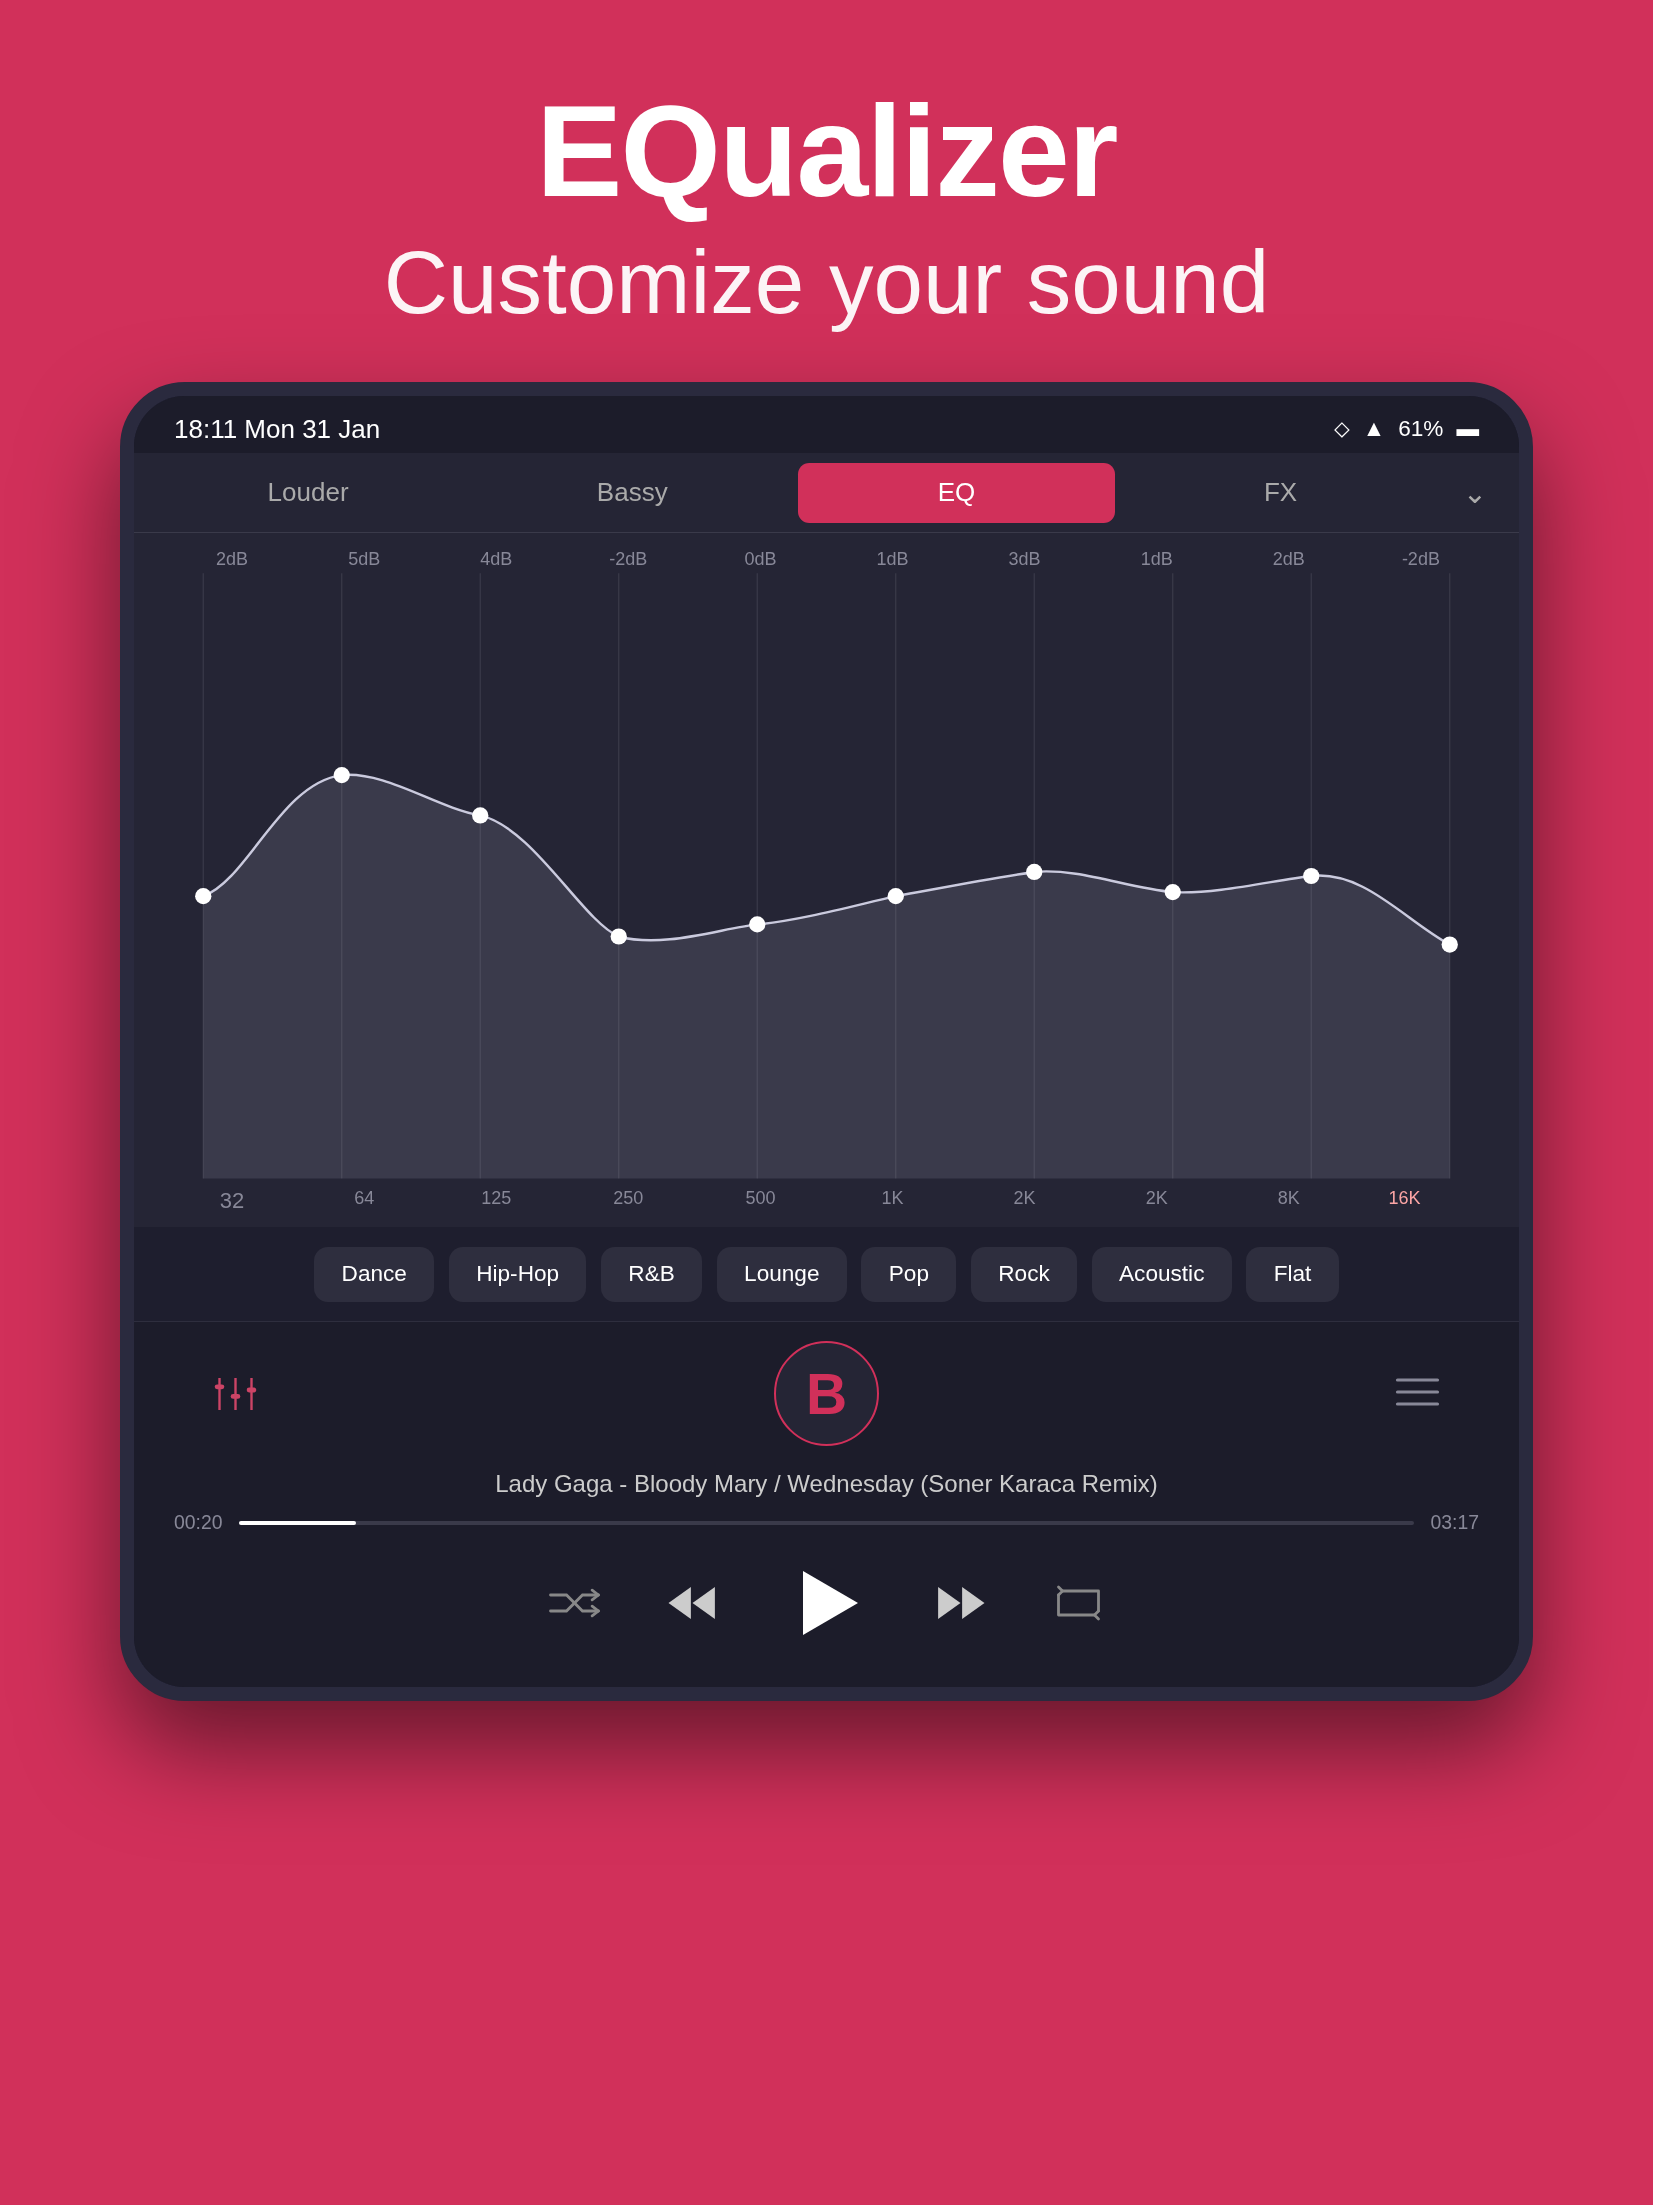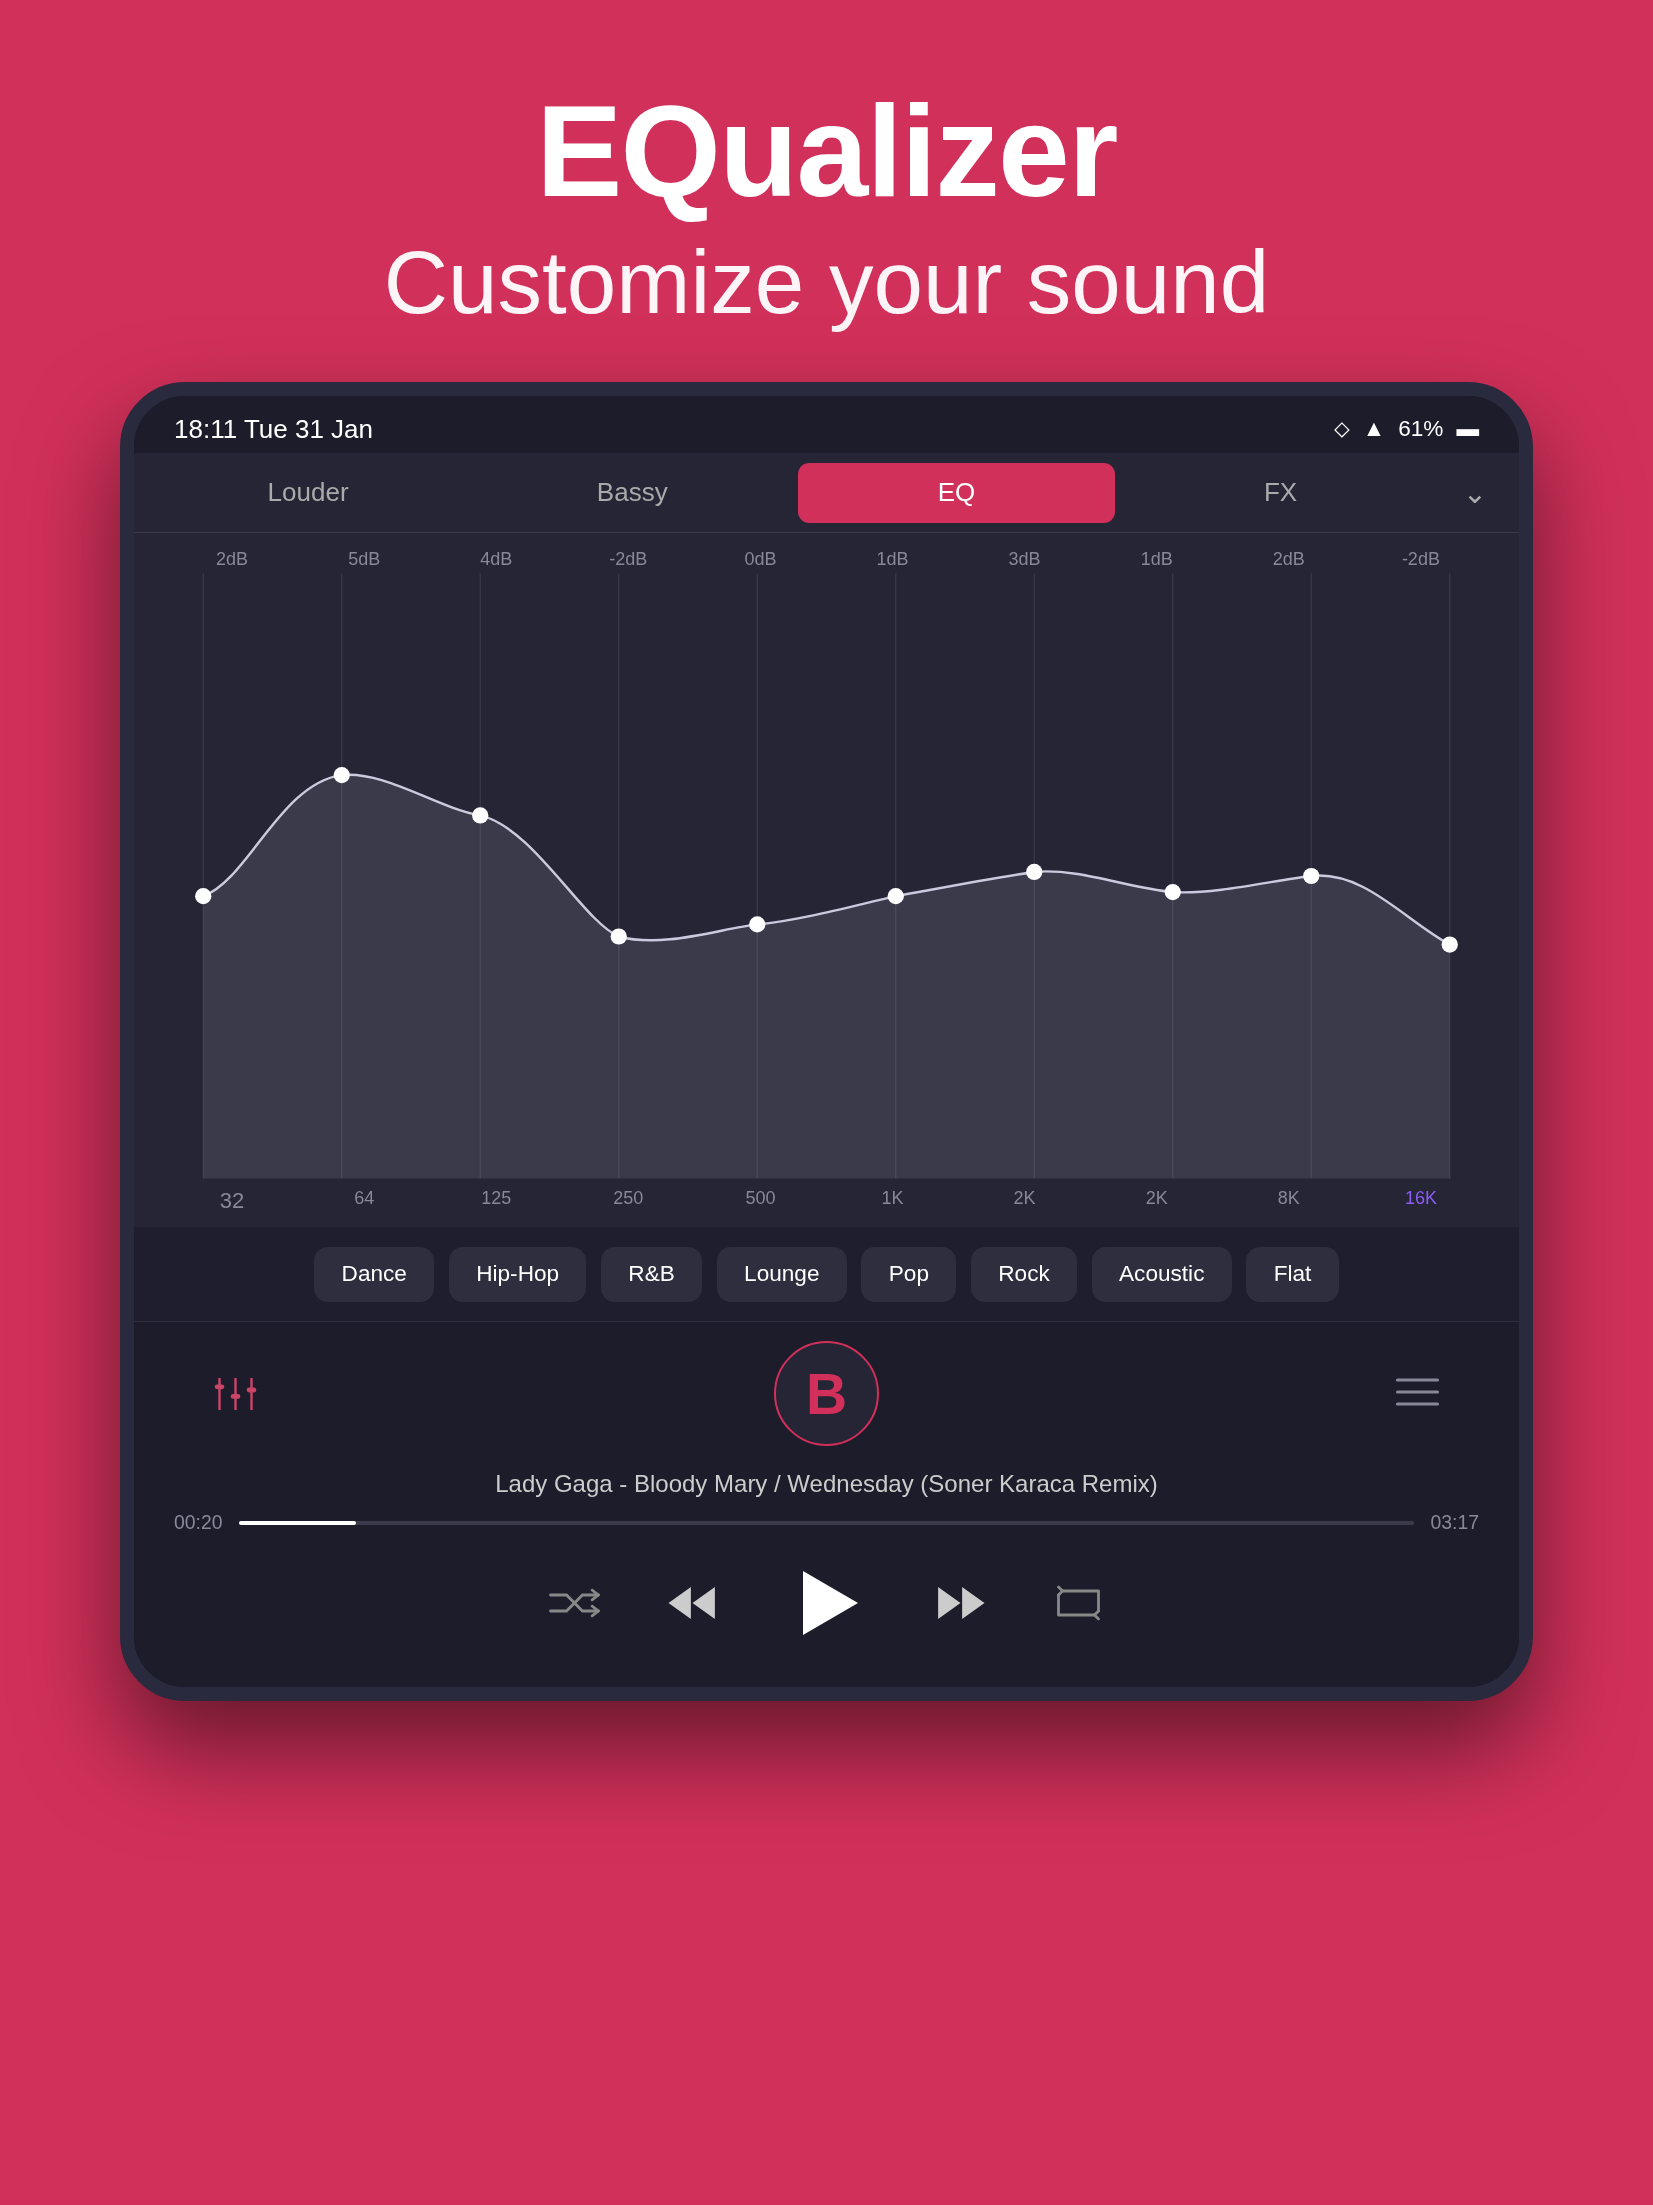--- a/index.html
+++ b/index.html
@@ -266,21 +266,21 @@
 
 <div class="header-section">
   <h1 class="app-title">EQualizer</h1>
   <p class="app-subtitle">Customize your sound</p>
 </div>
 
 <div class="device-wrapper">
   <div class="device-screen">
 
     <div class="status-bar">
-      <span class="status-time">18:11  Tue 31 Jan</span>
+      <span class="status-time">18:11  Mon 31 Jan</span>
       <div class="status-icons">
         <span>⬦</span>
         <span>▲</span>
         <span>61%</span>
         <span>▬</span>
       </div>
     </div>
 
     <div class="tab-bar">
       <div class="tab-item">Louder</div>
@@ -337,21 +337,21 @@
       <div style="display:flex; justify-content:space-around; padding:0 32px; position:absolute; bottom:13px; left:0; right:0; z-index:2;">
         <span style="font-size:22px;color:#888898;width:65px;text-align:center;">32</span>
         <span style="font-size:18px;color:#888898;width:65px;text-align:center;">64</span>
         <span style="font-size:18px;color:#888898;width:65px;text-align:center;">125</span>
         <span style="font-size:18px;color:#888898;width:65px;text-align:center;">250</span>
         <span style="font-size:18px;color:#888898;width:65px;text-align:center;">500</span>
         <span style="font-size:18px;color:#888898;width:65px;text-align:center;">1K</span>
         <span style="font-size:18px;color:#888898;width:65px;text-align:center;">2K</span>
         <span style="font-size:18px;color:#888898;width:65px;text-align:center;">2K</span>
         <span style="font-size:18px;color:#888898;width:65px;text-align:center;">8K</span>
-        <span style="font-size:18px;color:#8b5cf6;width:65px;text-align:center;">16K</span>
+        <span style="font-size:18px;color:#fca5a5;width:65px;text-align:left;">16K</span>
       </div>
     </div>
 
     <div class="preset-bar">
       <button class="preset-btn">Dance</button>
       <button class="preset-btn">Hip-Hop</button>
       <button class="preset-btn">R&amp;B</button>
       <button class="preset-btn">Lounge</button>
       <button class="preset-btn">Pop</button>
       <button class="preset-btn">Rock</button>

